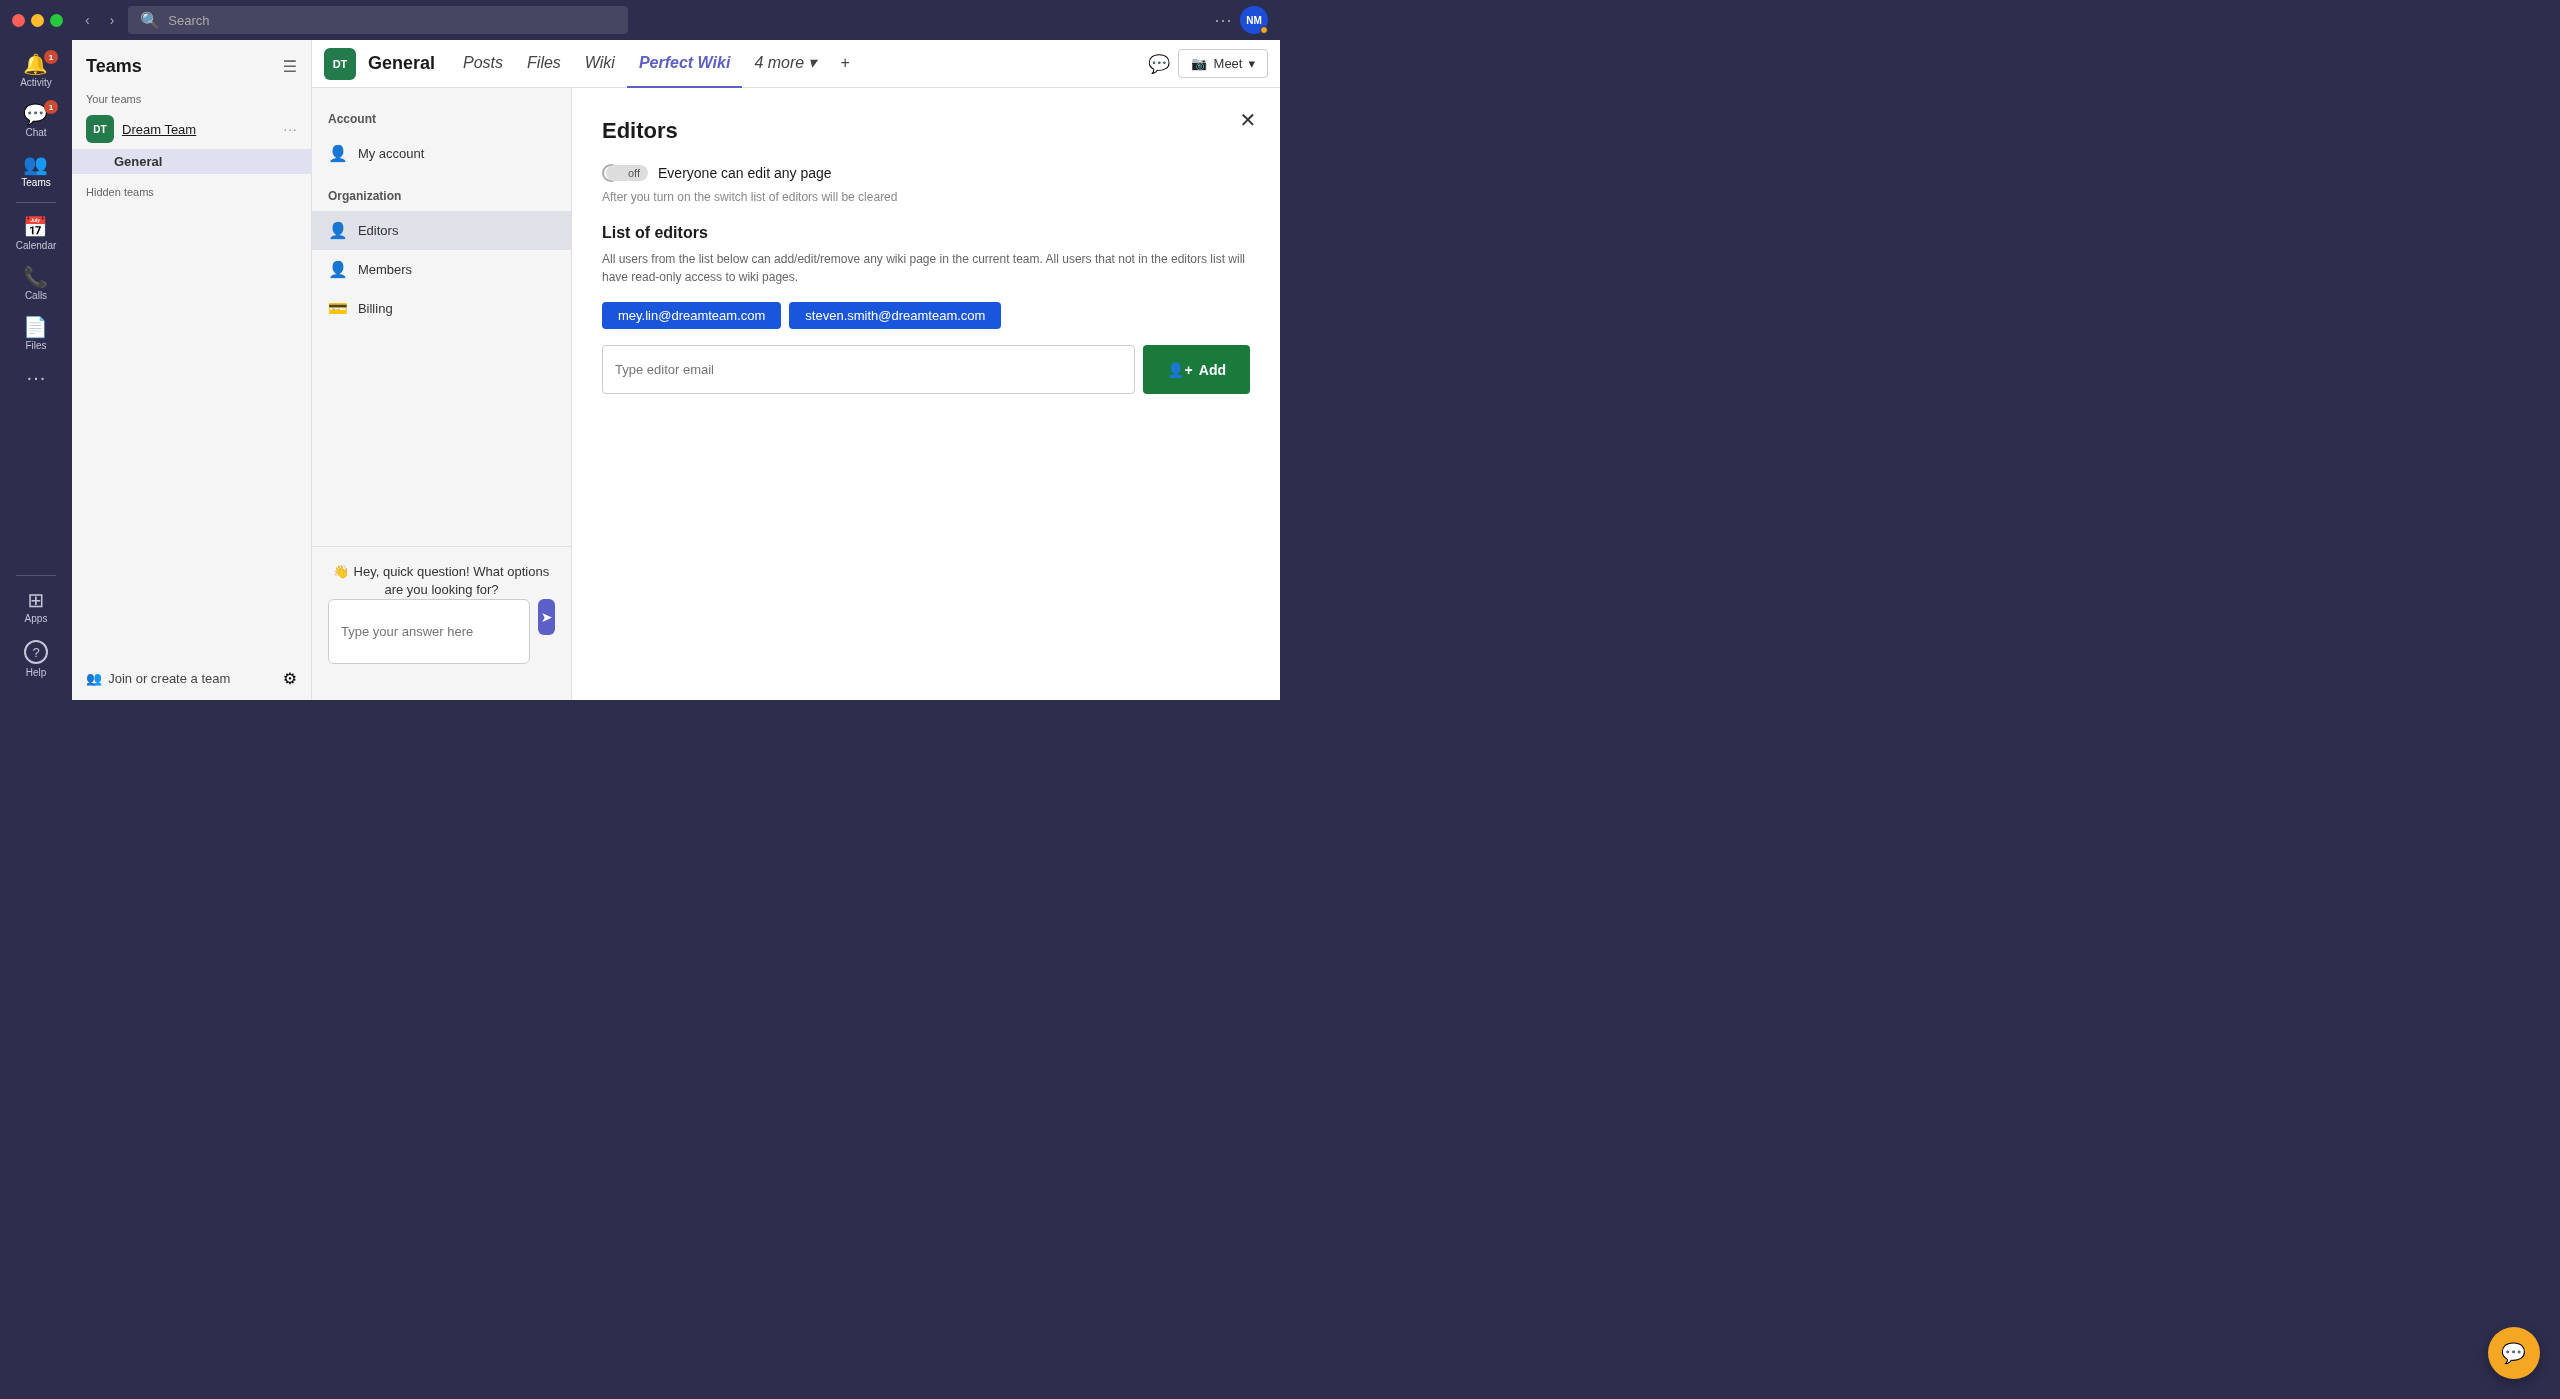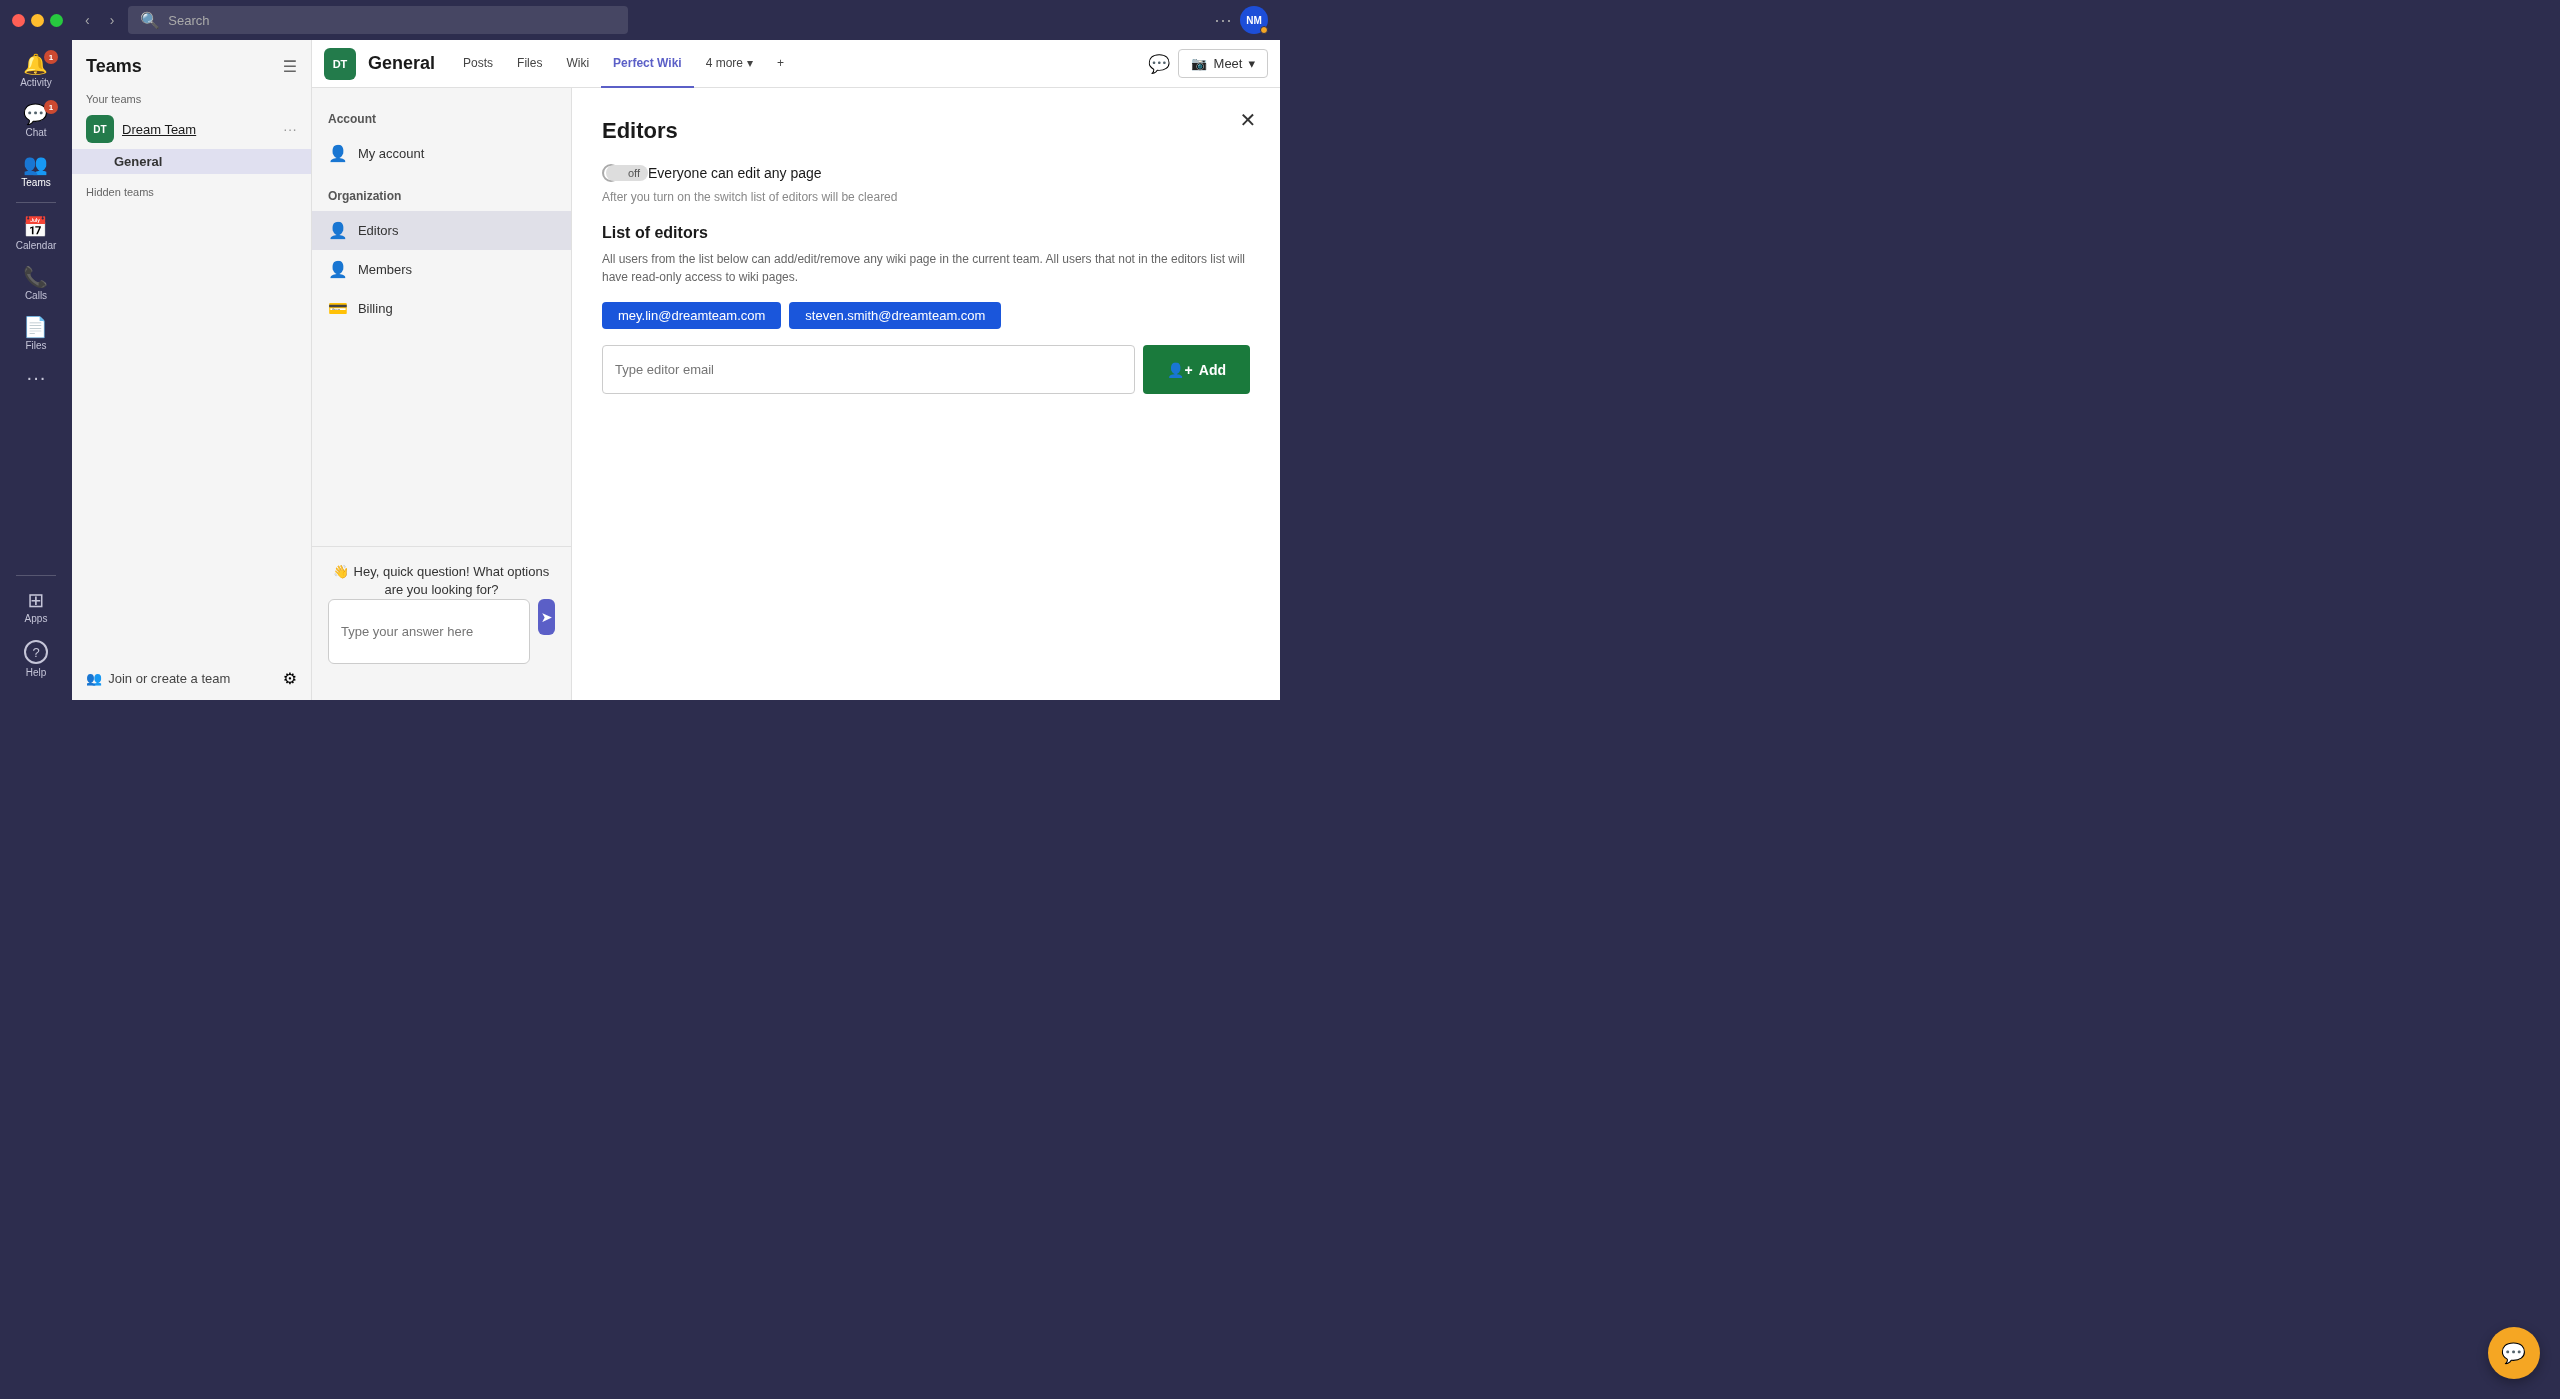--- a/index.html
+++ b/index.html
@@ -161,25 +161,26 @@
       display: flex; align-items: center; justify-content: center;
       font-size: 11px; font-weight: 700; flex-shrink: 0;
     }
     .channel-name { font-size: 18px; font-weight: 600; color: #1a1a1a; }
     .topbar-tabs { display: flex; align-items: center; gap: 0; flex: 1; }
     .topbar-tab {
       padding: 17px 12px;
       height: 48px;
       display: flex;
       align-items: center;
-      font-size: 12px;
+      font-size: 16px;
       color: #444;
       cursor: pointer;
       border-bottom: 2px solid transparent;
       white-space: nowrap;
+      font-style: italic;
     }
     .topbar-tab.active { color: #5b5fc7; border-bottom-color: #5b5fc7; font-weight: 600; }
     .topbar-actions { display: flex; align-items: center; gap: 8px; margin-left: auto; }
     .meet-btn {
       display: flex; align-items: center; gap: 6px;
       border: 1px solid #ccc; border-radius: 4px;
       padding: 6px 12px; font-size: 13px; cursor: pointer;
       background: white; color: #333;
     }
 
@@ -279,20 +280,21 @@
     }
     .editors-title {
       font-size: 22px;
       font-weight: 700;
       color: #1a1a1a;
       margin-bottom: 20px;
     }
     .toggle-row {
       display: flex;
       align-items: center;
+      gap: 10px;
       margin-bottom: 8px;
     }
     .toggle-switch {
       display: flex;
       align-items: center;
       gap: 0;
     }
     .toggle-circle {
       width: 18px; height: 18px;
       border-radius: 50%;

